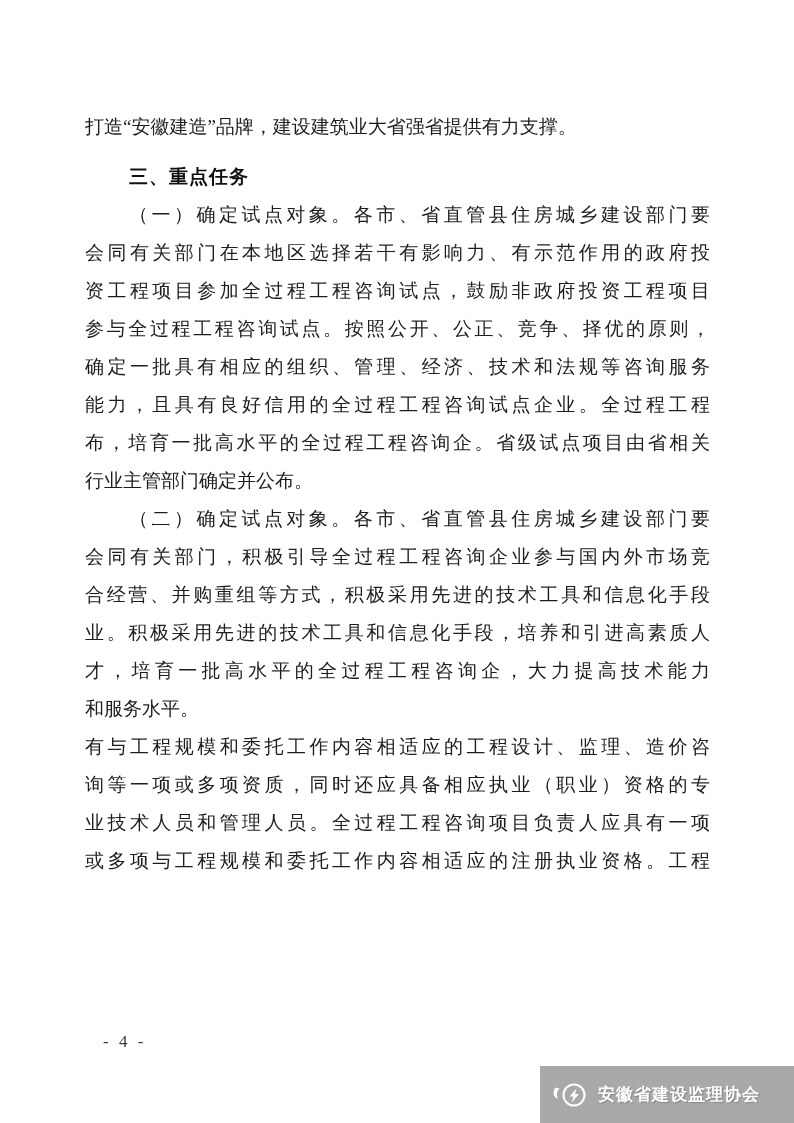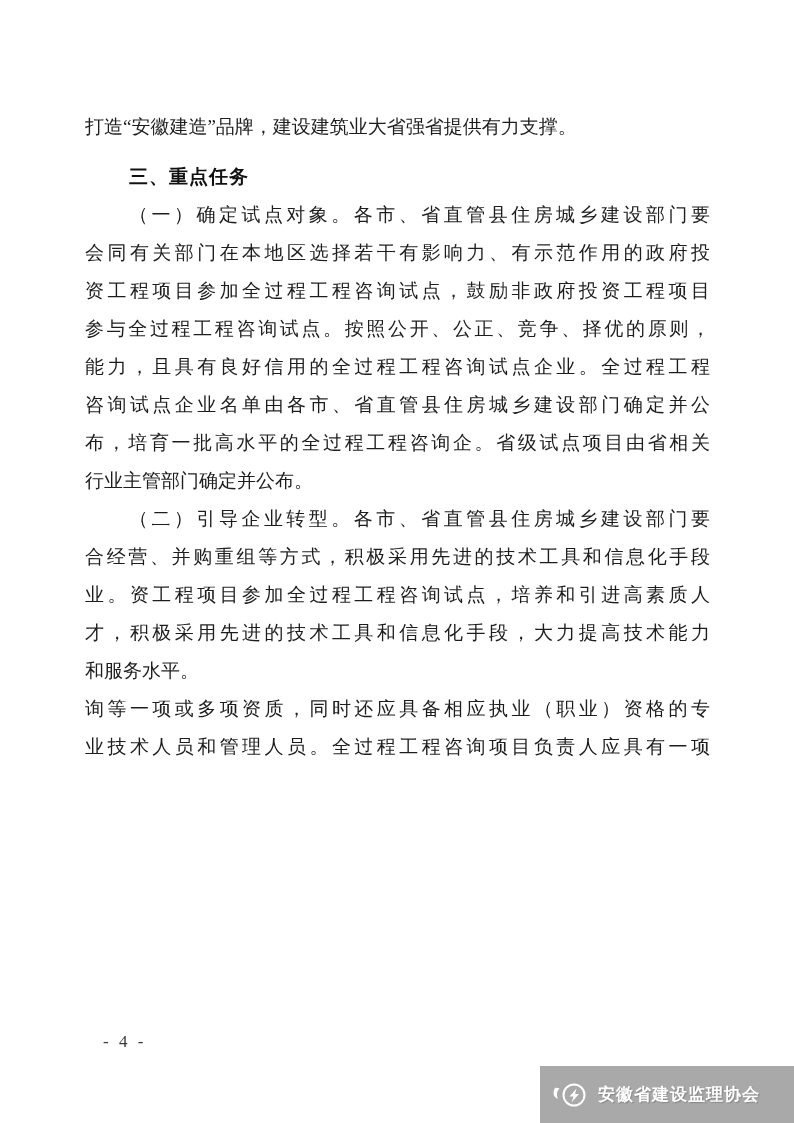--- a/index.html
+++ b/index.html
@@ -86,31 +86,34 @@
 
 <div class="page">
 
   <div class="text-area" id="text-area">
       <div class="line">打造“安徽建造”品牌，建设建筑业大省强省提供有力支撑。</div>
       <div class="line heading indent">三、重点任务</div>
       <div class="line indent full">（一）确定试点对象。各市、省直管县住房城乡建设部门要</div>
       <div class="line full">会同有关部门在本地区选择若干有影响力、有示范作用的政府投</div>
       <div class="line full">资工程项目参加全过程工程咨询试点，鼓励非政府投资工程项目</div>
       <div class="line full">参与全过程工程咨询试点。按照公开、公正、竞争、择优的原则，</div>
+      <div class="line full">确定一批具有相应的组织、管理、经济、技术和法规等咨询服务</div>
       <div class="line full">能力，且具有良好信用的全过程工程咨询试点企业。全过程工程</div>
-      <div class="line full">咨询试点企业名单由各市、省直管县住房城乡建设部门确定并公</div>
       <div class="line full">布，培育一批高水平的全过程工程咨询企。省级试点项目由省相关</div>
       <div class="line">行业主管部门确定并公布。</div>
-      <div class="line indent full">（二）引导企业转型。各市、省直管县住房城乡建设部门要</div>
+      <div class="line indent full">（二）确定试点对象。各市、省直管县住房城乡建设部门要</div>
+      <div class="line full">会同有关部门，积极引导全过程工程咨询企业参与国内外市场竞</div>
       <div class="line full">合经营、并购重组等方式，积极采用先进的技术工具和信息化手段</div>
-      <div class="line full">业。资工程项目参加全过程工程咨询试点，培养和引进高素质人</div>
-      <div class="line full">才，积极采用先进的技术工具和信息化手段，大力提高技术能力</div>
+      <div class="line full">业。积极采用先进的技术工具和信息化手段，培养和引进高素质人</div>
+      <div class="line full">才，培育一批高水平的全过程工程咨询企，大力提高技术能力</div>
       <div class="line">和服务水平。</div>
+      <div class="line full">有与工程规模和委托工作内容相适应的工程设计、监理、造价咨</div>
       <div class="line full">询等一项或多项资质，同时还应具备相应执业（职业）资格的专</div>
       <div class="line full">业技术人员和管理人员。全过程工程咨询项目负责人应具有一项</div>
+      <div class="line full">或多项与工程规模和委托工作内容相适应的注册执业资格。工程</div>
     </div>
 
   <div class="page-number">- 4 -</div>
 
   <div class="footer-bar">
     <svg class="footer-logo" viewBox="0 0 42 30" xmlns="http://www.w3.org/2000/svg">
       <path d="M5,8 C2.5,12 3,17 8,19 C6.2,15 6.8,11 9.5,8.5 C8,7.6 6.2,7.4 5,8 Z" fill="#ffffff"></path>
       <circle cx="24" cy="15" r="10.5" fill="none" stroke="#ffffff" stroke-width="2"></circle>
       <path d="M26.5,8.5 L19.5,16.5 L23.5,16.5 L21.5,22.5 L29,14 L25,14 Z" fill="#ffffff"></path>
     </svg>

